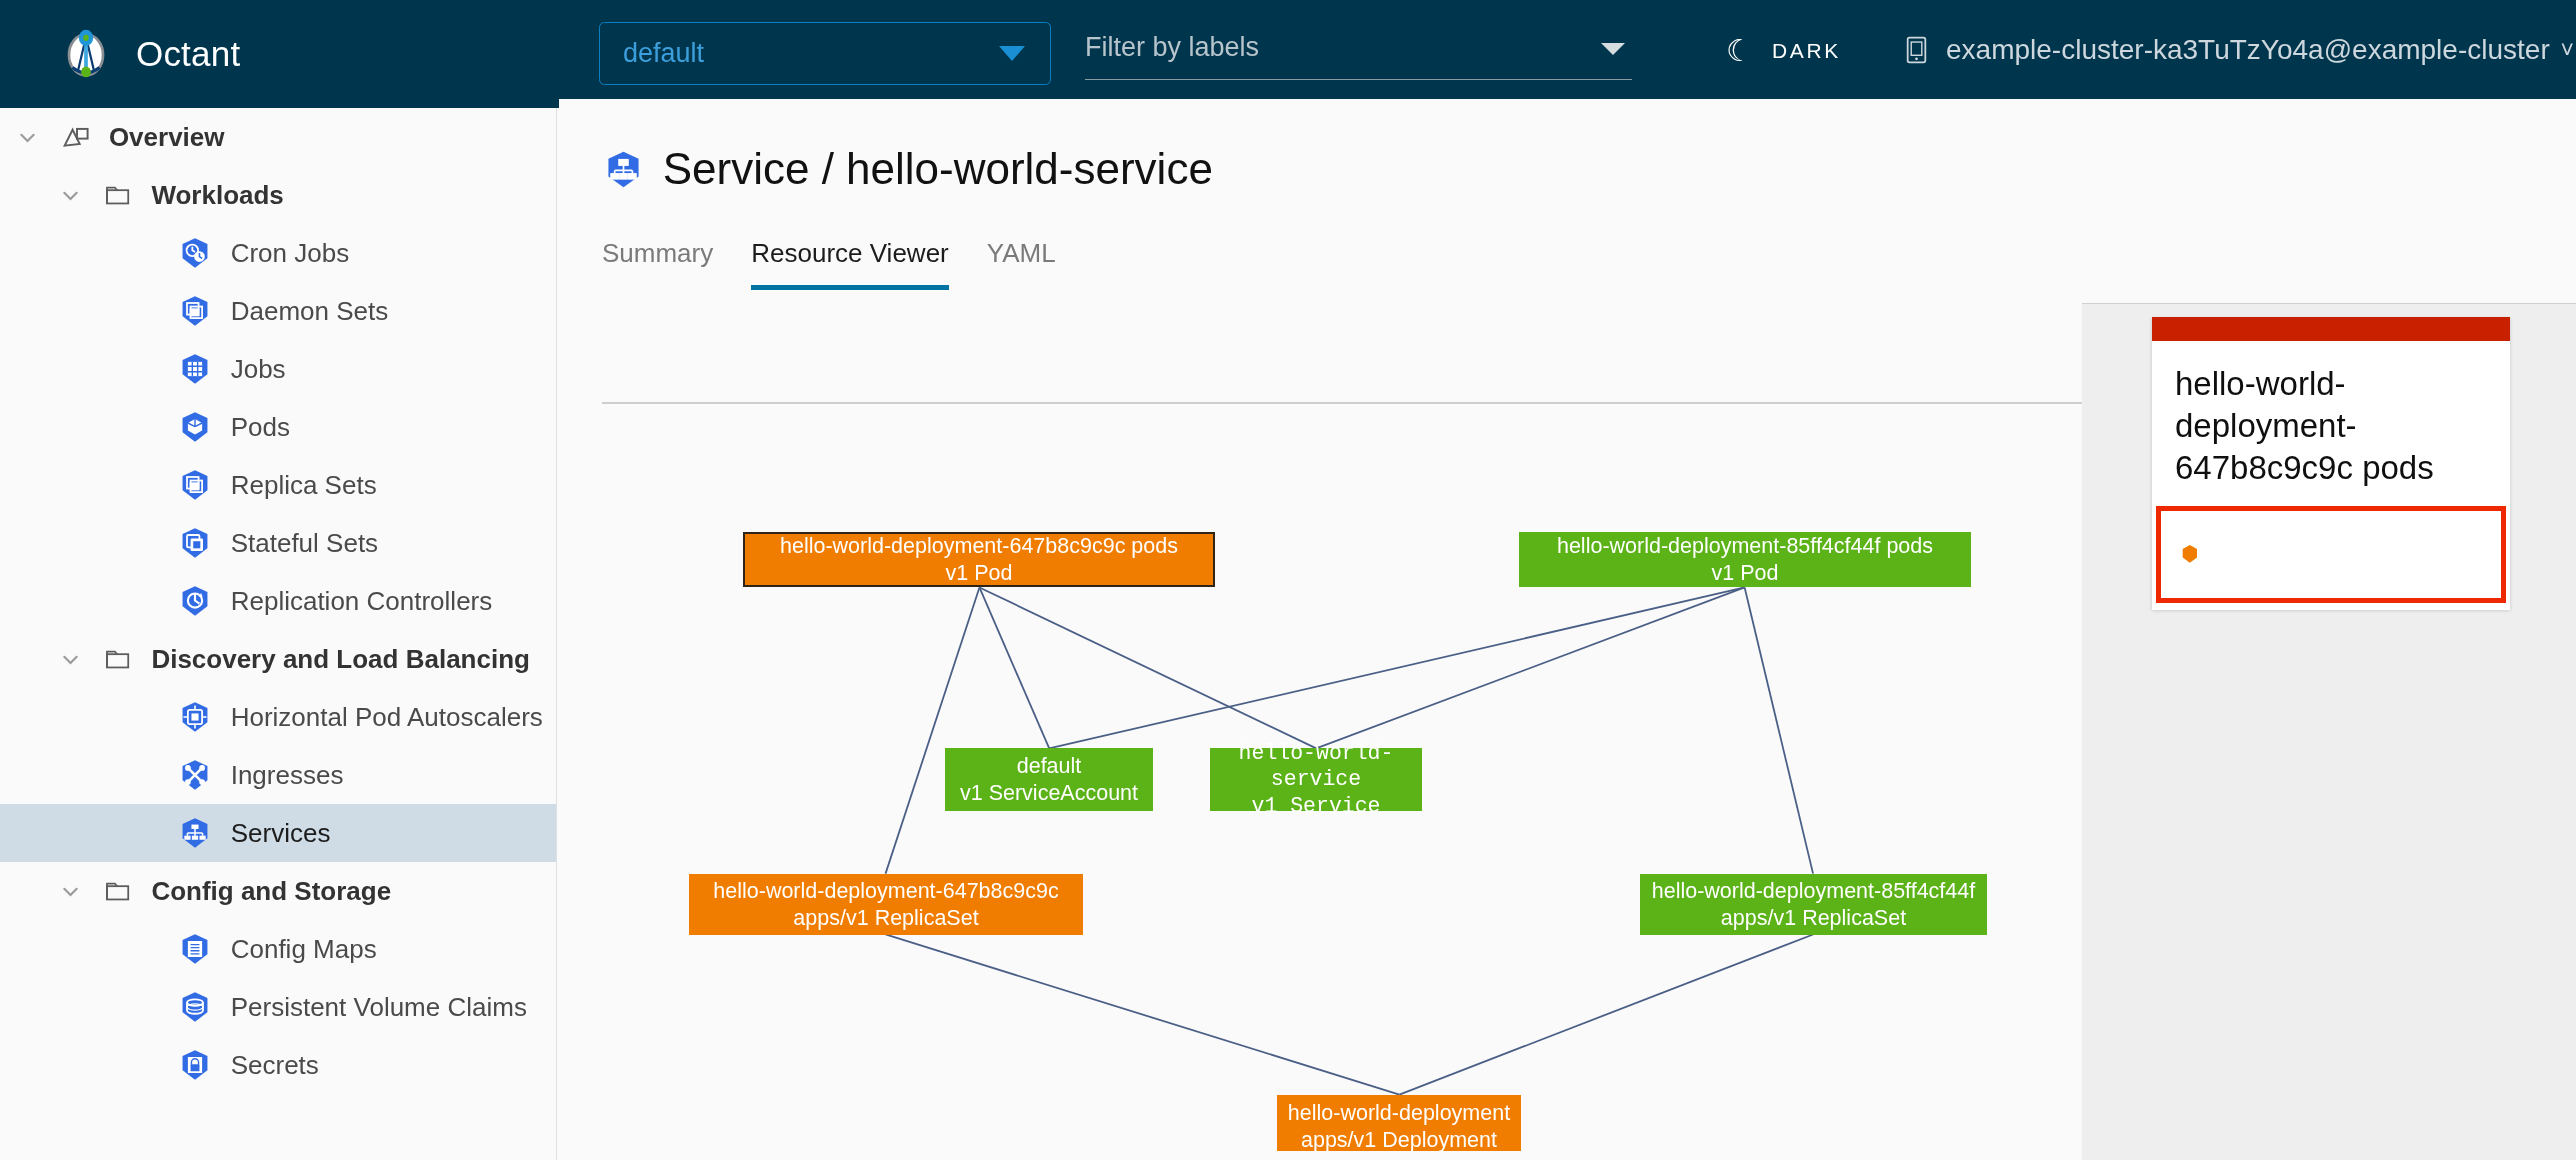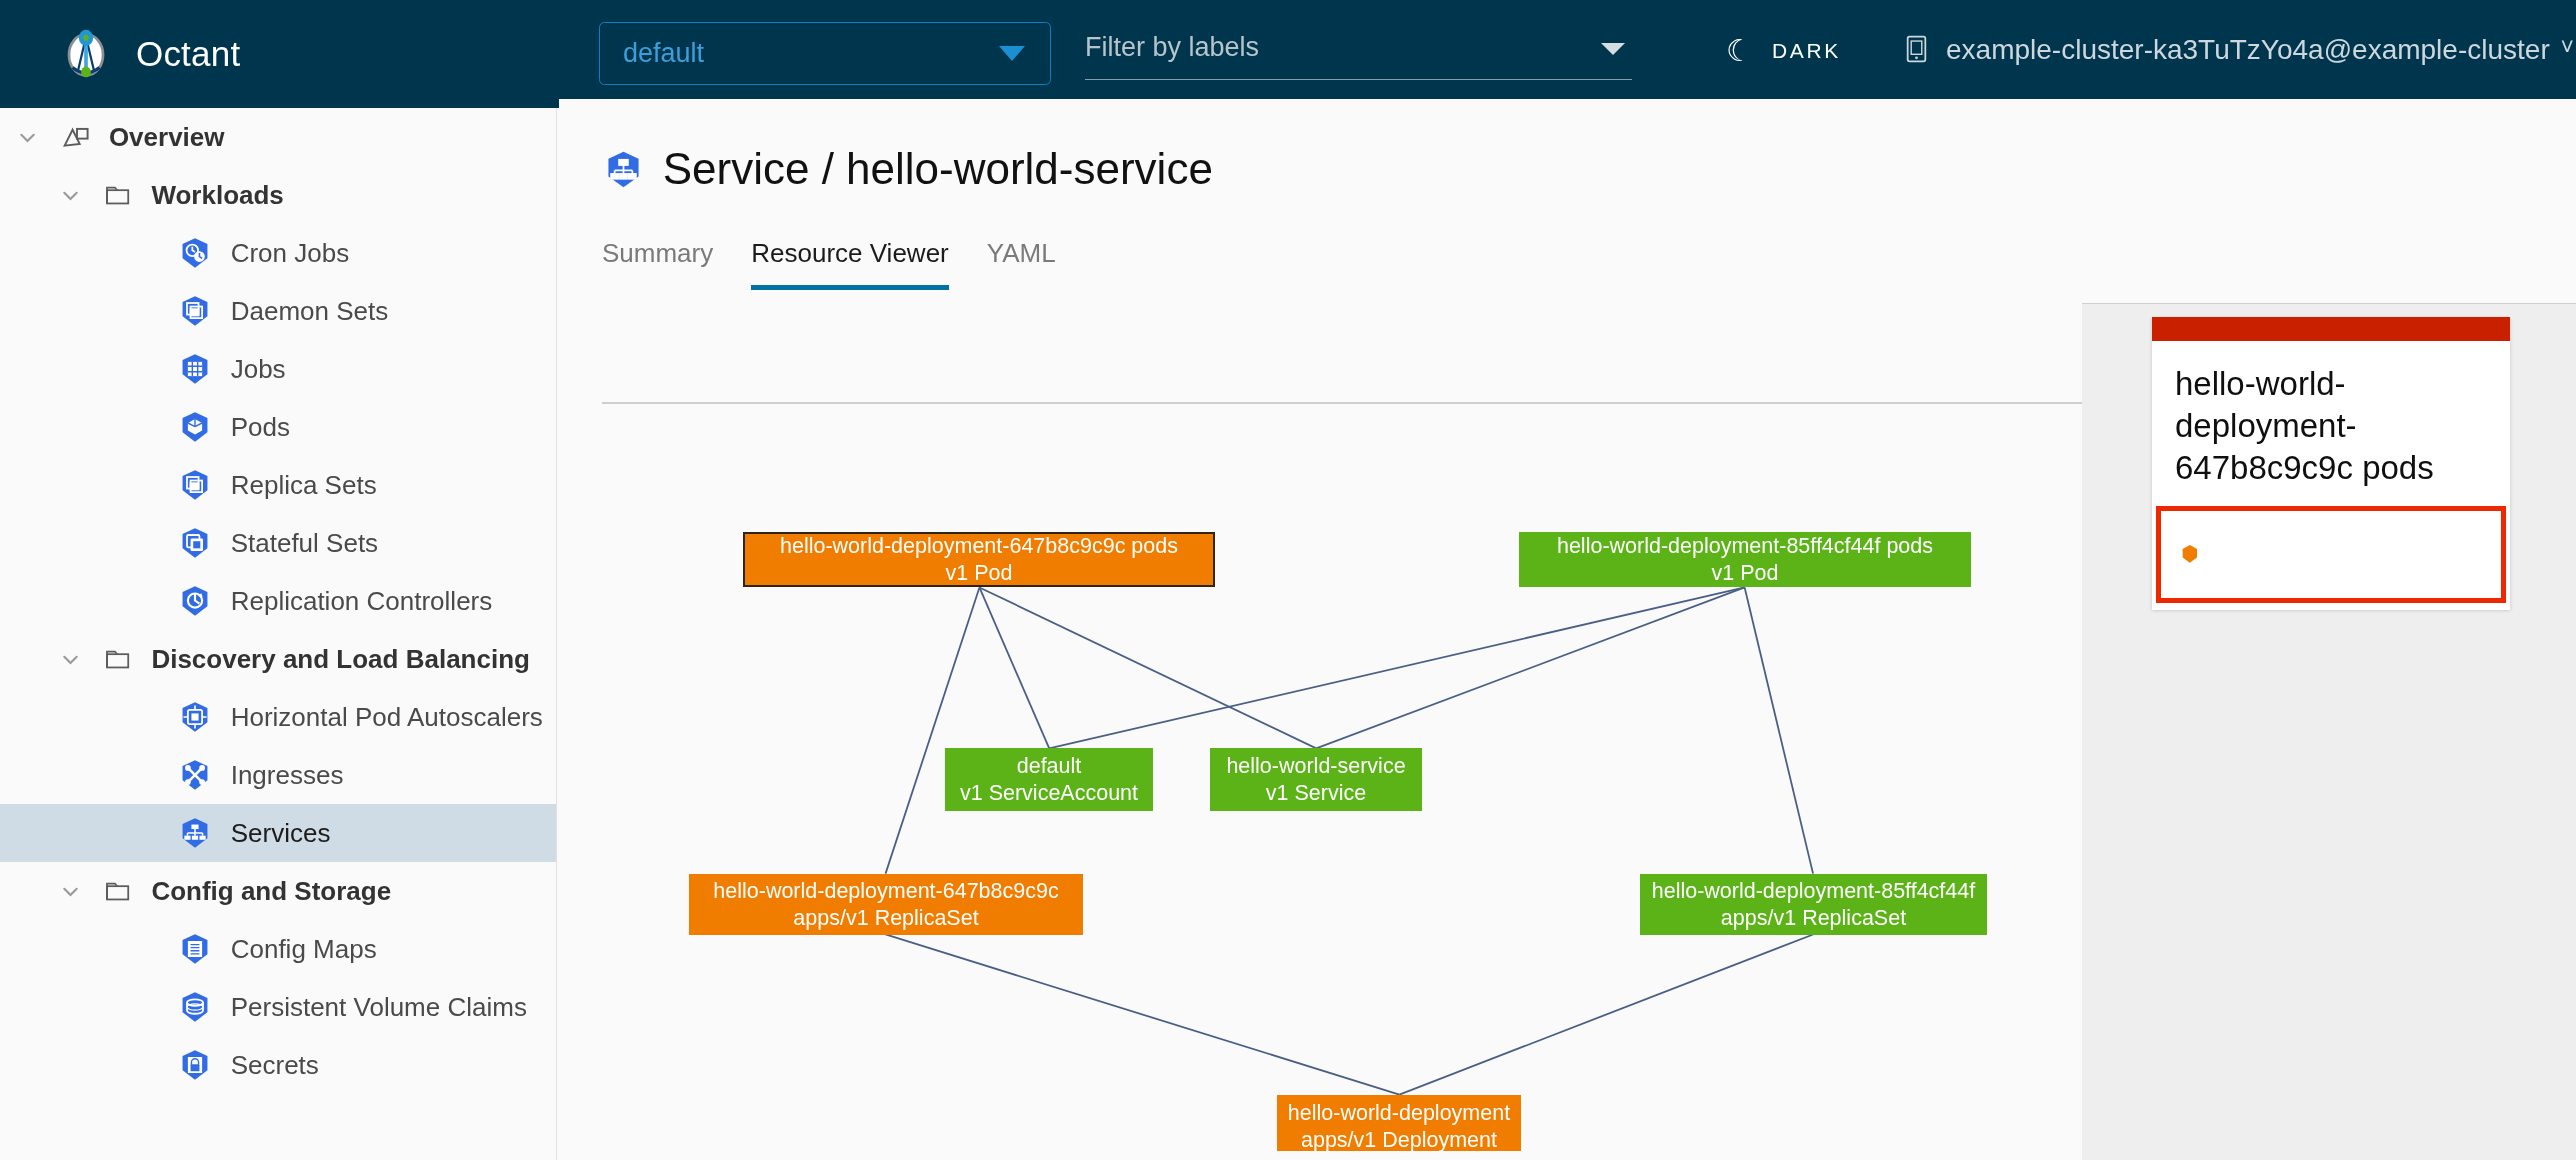--- a/index.html
+++ b/index.html
@@ -61,21 +61,21 @@
     display: flex; align-items: center; cursor: pointer;
   }
   .moon { font-size: 30px; color: #ffffff; line-height: 1; }
   .dark-label {
     color: #ffffff; font-size: 21px; font-weight: normal;
     letter-spacing: 2.7px; margin-left: 19px;
   }
 
   .cluster-sel {
     position: absolute; left: 1903px; top: 34px;
-    display: flex; align-items: flex-start; cursor: pointer;
+    display: flex; align-items: center; cursor: pointer;
   }
   .cluster-icon { margin-right: 16px; display: flex; }
   .cluster-text { color: #cdd7dd; font-size: 28px; }
   .cluster-caret { color: #cdd7dd; font-size: 23px; margin-left: 10.7px; }
 
   
   #sidebar {
     position: absolute; top: 108px; left: 0;
     width: 557px; height: 1052px;
     background: #fafafa;
@@ -474,21 +474,21 @@
       </svg>
   <div class="gnode orange selected" style="left: 141px; top: 128px; width: 472px; height: 55px;">
         <div><span>hello-world-deployment-647b8c9c9c pods</span><br><span>v1 Pod</span></div>
       </div>
       <div class="gnode green" style="left: 917px; top: 128px; width: 452px; height: 55px;">
         <div><span>hello-world-deployment-85ff4cf44f pods</span><br><span>v1 Pod</span></div>
       </div>
       <div class="gnode green" style="left: 343px; top: 344px; width: 208px; height: 63px;">
         <div><span>default</span><br><span>v1 ServiceAccount</span></div>
       </div>
-      <div class="gnode green" style="left: 608px; top: 344px; width: 212px; height: 63px;">
+      <div class="gnode green" style="left: 608px; top: 344px; width: 212px; height: 63px; font-family: Liberation Mono, monospace;">
         <div><span>hello-world-service</span><br><span>v1 Service</span></div>
       </div>
       <div class="gnode orange" style="left: 87px; top: 470px; width: 394px; height: 61px;">
         <div><span>hello-world-deployment-647b8c9c9c</span><br><span>apps/v1 ReplicaSet</span></div>
       </div>
       <div class="gnode green" style="left: 1038px; top: 470px; width: 347px; height: 61px;">
         <div><span>hello-world-deployment-85ff4cf44f</span><br><span>apps/v1 ReplicaSet</span></div>
       </div>
       <div class="gnode orange" style="left: 675px; top: 691px; width: 244px; height: 63px;">
         <div><span>hello-world-deployment</span><br><span>apps/v1 Deployment</span></div>

